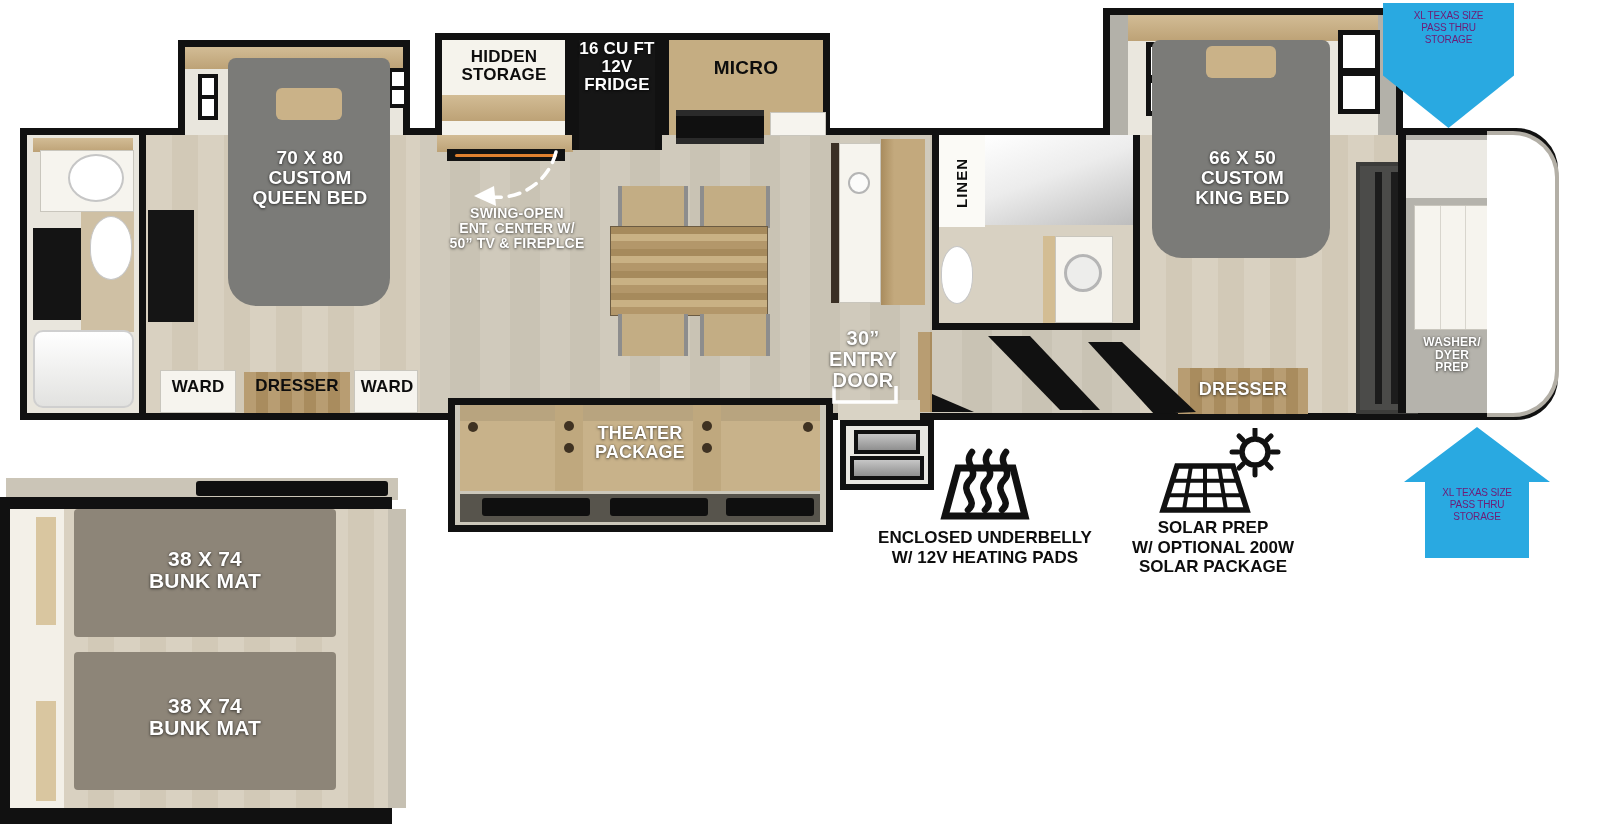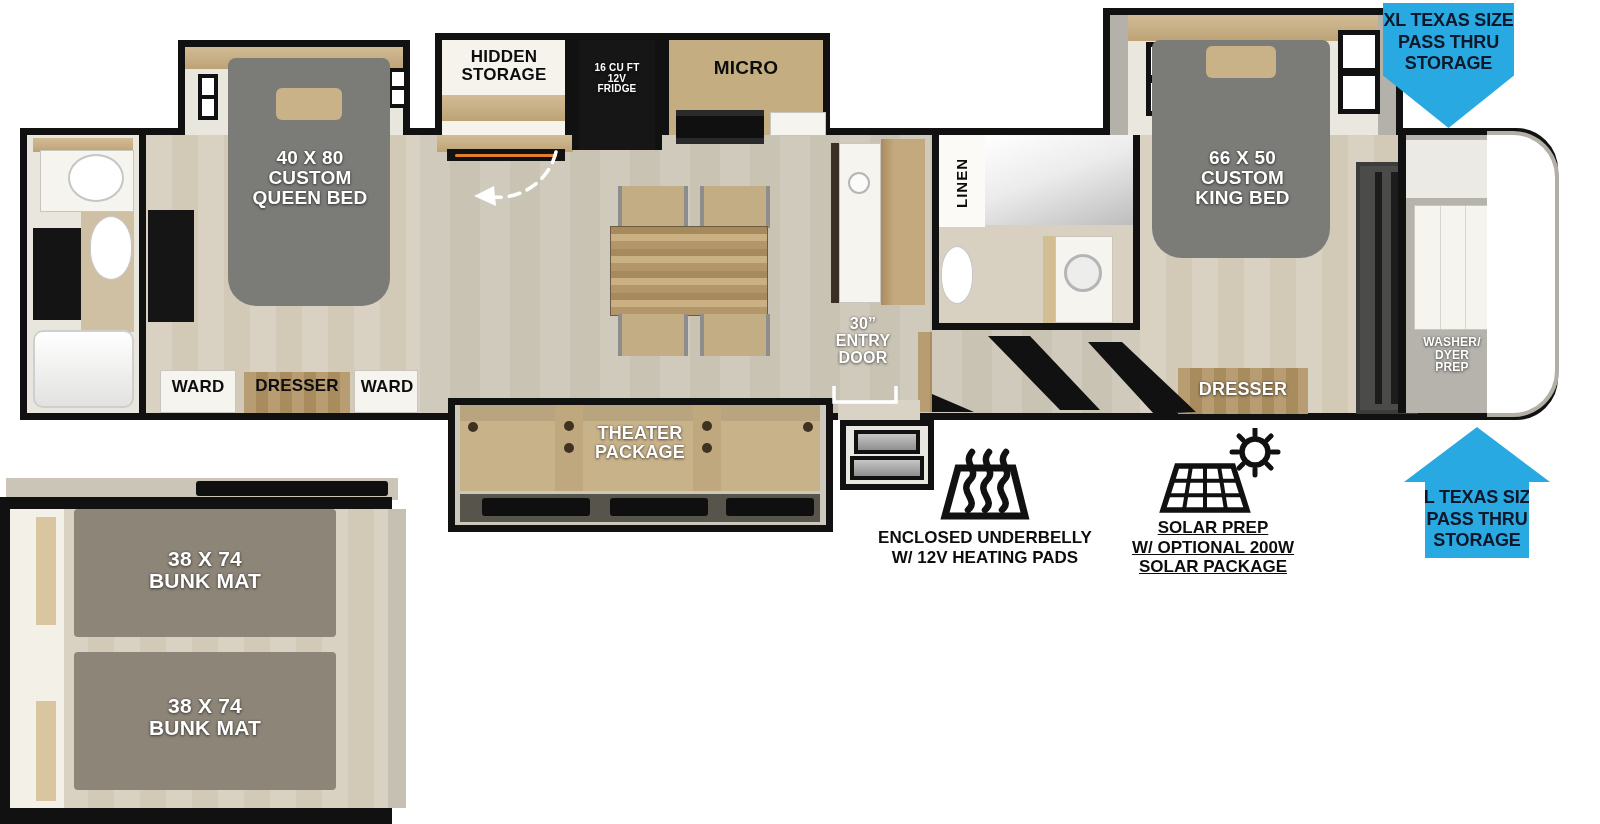--- a/index.html
+++ b/index.html
@@ -15,21 +15,21 @@
   .slide-b{border:7px solid #111;box-sizing:border-box;background:#ccc8bb;}
   .woodstrip{background:linear-gradient(180deg,#d2bc95,#bda276);}
   .wood{background:repeating-linear-gradient(90deg,#b89d72 0 12px,#a98c5e 12px 24px);}
   .floor-wood{background:repeating-linear-gradient(90deg,#d9d1c1 0 26px,#d2c9b7 26px 52px);}
   .floor-gray{background:repeating-linear-gradient(90deg,#d0cabc 0 30px,#c9c3b4 30px 60px);}
   .win{background:linear-gradient(#fff 0 44%,#111 44% 56%,#fff 56% 100%);border:4px solid #111;box-sizing:border-box;}
   .chair{background:#c3ad84;border-left:4px solid #8d8d8d;border-right:4px solid #8d8d8d;box-sizing:border-box;}
   .dot{background:#3f3222;border-radius:50%;width:10px;height:10px;position:absolute;}
   .cab-white{background:#f6f4ee;border:1px solid #c9c6bd;box-sizing:border-box;}
   .arrow{z-index:60;}
-  .arrow .txt{position:absolute;width:100%;color:#0f172a;font-weight:700;font-size:18px;
+  .arrow .txt{position:absolute;width:100%;color:#701a75;font-weight:400;font-size:10px;
               line-height:1.2;text-align:center;white-space:pre-line;letter-spacing:-.2px;}
   svg{display:block;}
   .ic-cap{position:absolute;font-weight:800;color:#0d0d0d;font-size:17px;line-height:1.16;
           text-align:center;white-space:pre-line;z-index:40;}
 </style>
 </head>
 <body>
 
 <div class="canvas">
 
@@ -181,53 +181,56 @@
     <circle cx="100" cy="24" r="13" fill="none" stroke="#111" stroke-width="5.5"></circle>
     <line x1="100" y1="1" x2="100" y2="7" stroke="#111" stroke-width="5" stroke-linecap="round"></line>
     <line x1="100" y1="41" x2="100" y2="47" stroke="#111" stroke-width="5" stroke-linecap="round"></line>
     <line x1="77" y1="24" x2="83" y2="24" stroke="#111" stroke-width="5" stroke-linecap="round"></line>
     <line x1="117" y1="24" x2="123" y2="24" stroke="#111" stroke-width="5" stroke-linecap="round"></line>
     <line x1="84" y1="8" x2="88" y2="12" stroke="#111" stroke-width="5" stroke-linecap="round"></line>
     <line x1="112" y1="36" x2="116" y2="40" stroke="#111" stroke-width="5" stroke-linecap="round"></line>
     <line x1="116" y1="8" x2="112" y2="12" stroke="#111" stroke-width="5" stroke-linecap="round"></line>
     <line x1="88" y1="36" x2="84" y2="40" stroke="#111" stroke-width="5" stroke-linecap="round"></line>
   </svg>
-  <div class="ic-cap" style="left:1108px;top:518px;width:210px;text-decoration:underline;">SOLAR PREP
+  <div class="ic-cap" style="left:1108px;top:518px;width:210px;">SOLAR PREP
 W/ OPTIONAL 200W
 SOLAR PACKAGE</div>
 
   <div class="abs" style="left:6px;top:478px;width:392px;height:22px;background:#cbc5b7;"></div>
   <div class="abs" style="left:196px;top:481px;width:192px;height:15px;background:#0f0f0f;border-radius:3px;"></div>
   <div class="abs" style="left:0;top:497px;width:392px;height:12px;background:#111;"></div>
   <div class="abs" style="left:0;top:497px;width:10px;height:327px;background:#111;"></div>
   <div class="abs floor-wood" style="left:10px;top:509px;width:378px;height:299px;"></div>
   <div class="abs" style="left:388px;top:509px;width:18px;height:299px;background:#c6c0b2;"></div>
   <div class="abs" style="left:10px;top:509px;width:54px;height:299px;background:#f3f0e8;">
     <div style="position:absolute;left:26px;top:8px;width:20px;height:108px;background:#d9c6a0;"></div>
     <div style="position:absolute;left:26px;top:192px;width:20px;height:100px;background:#d9c6a0;"></div>
   </div>
   <div class="abs" style="left: 74px; top: 509px; width: 262px; height: 128px; border-radius: 4px; background: rgb(141, 133, 120);"></div>
   <div class="abs" style="left: 74px; top: 652px; width: 262px; height: 138px; border-radius: 4px; background: rgb(141, 133, 120);"></div>
   <div class="abs" style="left:0;top:808px;width:392px;height:16px;background:#111;"></div>
 
-  <div class="lbl w" style="left:225px;top:148px;width:170px;font-size:19px;">40 X 80
+  <div class="lbl w" style="left:225px;top:148px;width:170px;font-size:19px;">70 X 80
 CUSTOM
 QUEEN BED</div>
   <div class="lbl b" style="left:442px;top:48px;width:124px;font-size:17px;">HIDDEN
 STORAGE</div>
-  <div class="lbl w" style="left:574px;top:63px;width:86px;font-size:10px;">16 CU FT
+  <div class="lbl w" style="left:574px;top:40px;width:86px;font-size:17px;">16 CU FT
 12V
 FRIDGE</div>
   <div class="lbl b" style="left:668px;top:58px;width:156px;font-size:19px;">MICRO</div>
+  <div class="lbl w" style="left:428px;top:206px;width:178px;font-size:14px;">SWING-OPEN
+ENT. CENTER W/
+50” TV &amp; FIREPLCE</div>
   <div class="lbl b" style="left:152px;top:378px;width:92px;font-size:17px;">WARD</div>
   <div class="lbl b" style="left:240px;top:377px;width:114px;font-size:17px;">DRESSER</div>
   <div class="lbl b" style="left:346px;top:378px;width:82px;font-size:17px;">WARD</div>
   <div class="lbl w" style="left:549px;top:424px;width:182px;font-size:18px;">THEATER
 PACKAGE</div>
-  <div class="lbl w" style="left:822px;top:316px;width:82px;font-size:16px;">30”
+  <div class="lbl w" style="left:822px;top:328px;width:82px;font-size:20px;">30”
 ENTRY
 DOOR</div>
   <div class="lbl b" style="left:939px;top:140px;width:46px;height:86px;display:flex;align-items:center;justify-content:center;">
     <span style="writing-mode:vertical-rl;transform:rotate(180deg);font-size:15px;font-weight:800;letter-spacing:1px;">LINEN</span>
   </div>
   <div class="lbl w" style="left:1155px;top:148px;width:175px;font-size:19px;">66 X 50
 CUSTOM
 KING BED</div>
   <div class="lbl w" style="left:1178px;top:380px;width:130px;font-size:18px;">DRESSER</div>
   <div class="lbl w" style="left:1406px;top:336px;width:92px;font-size:12px;">WASHER/

